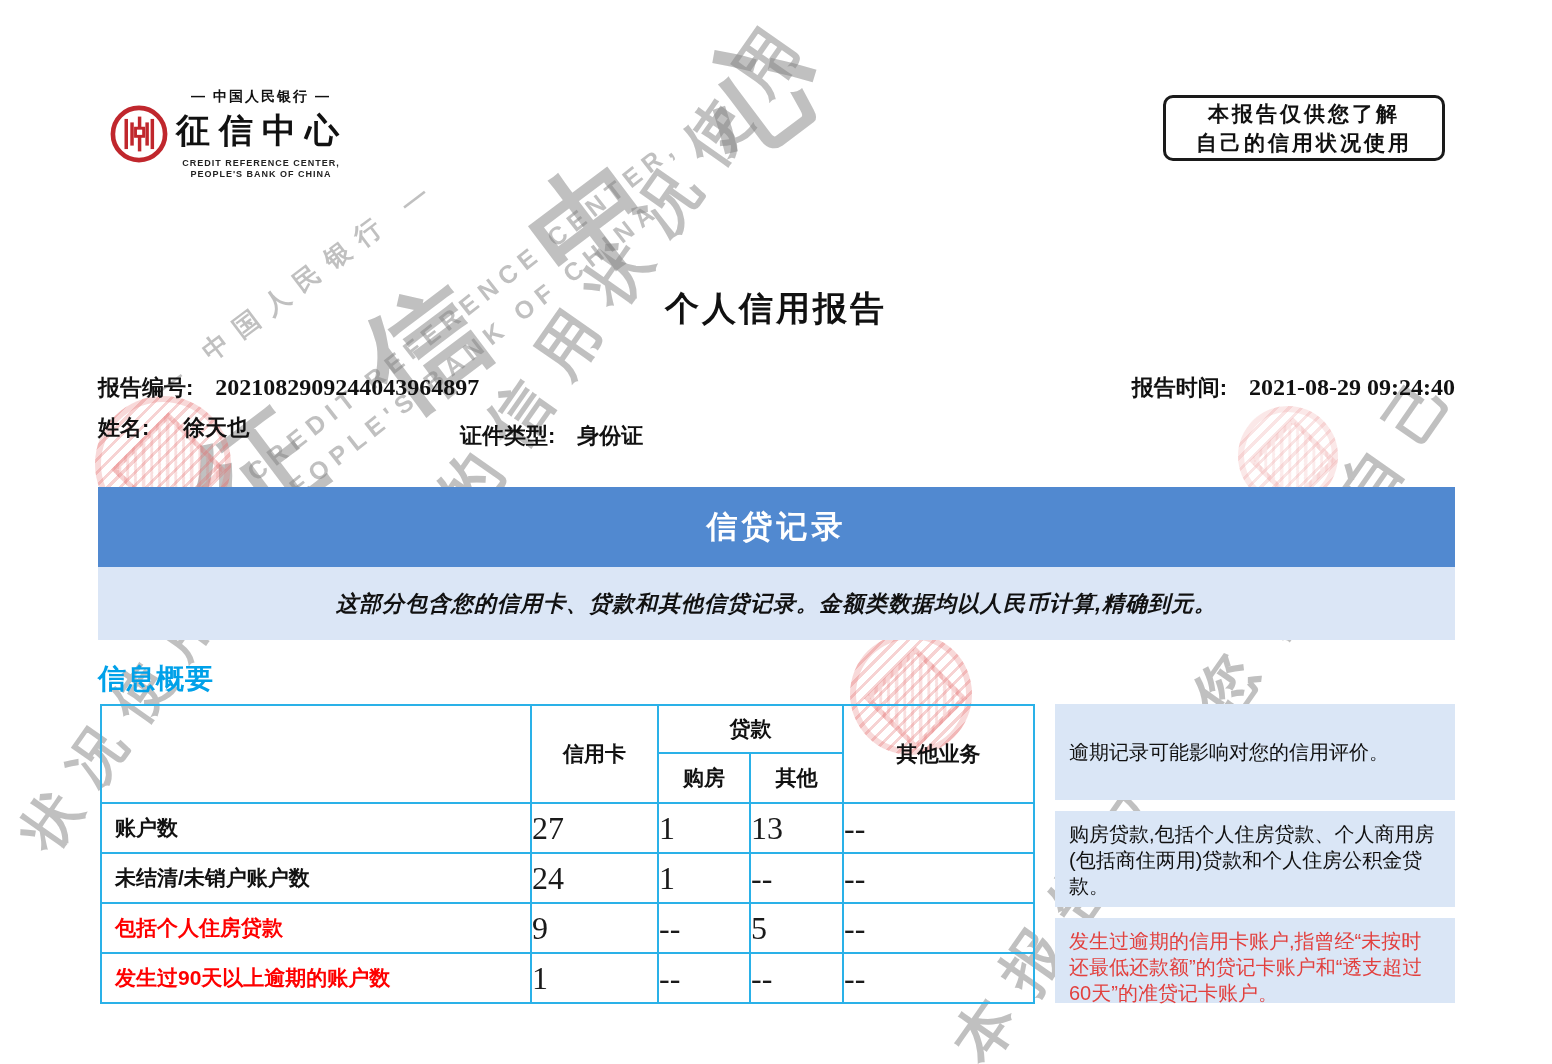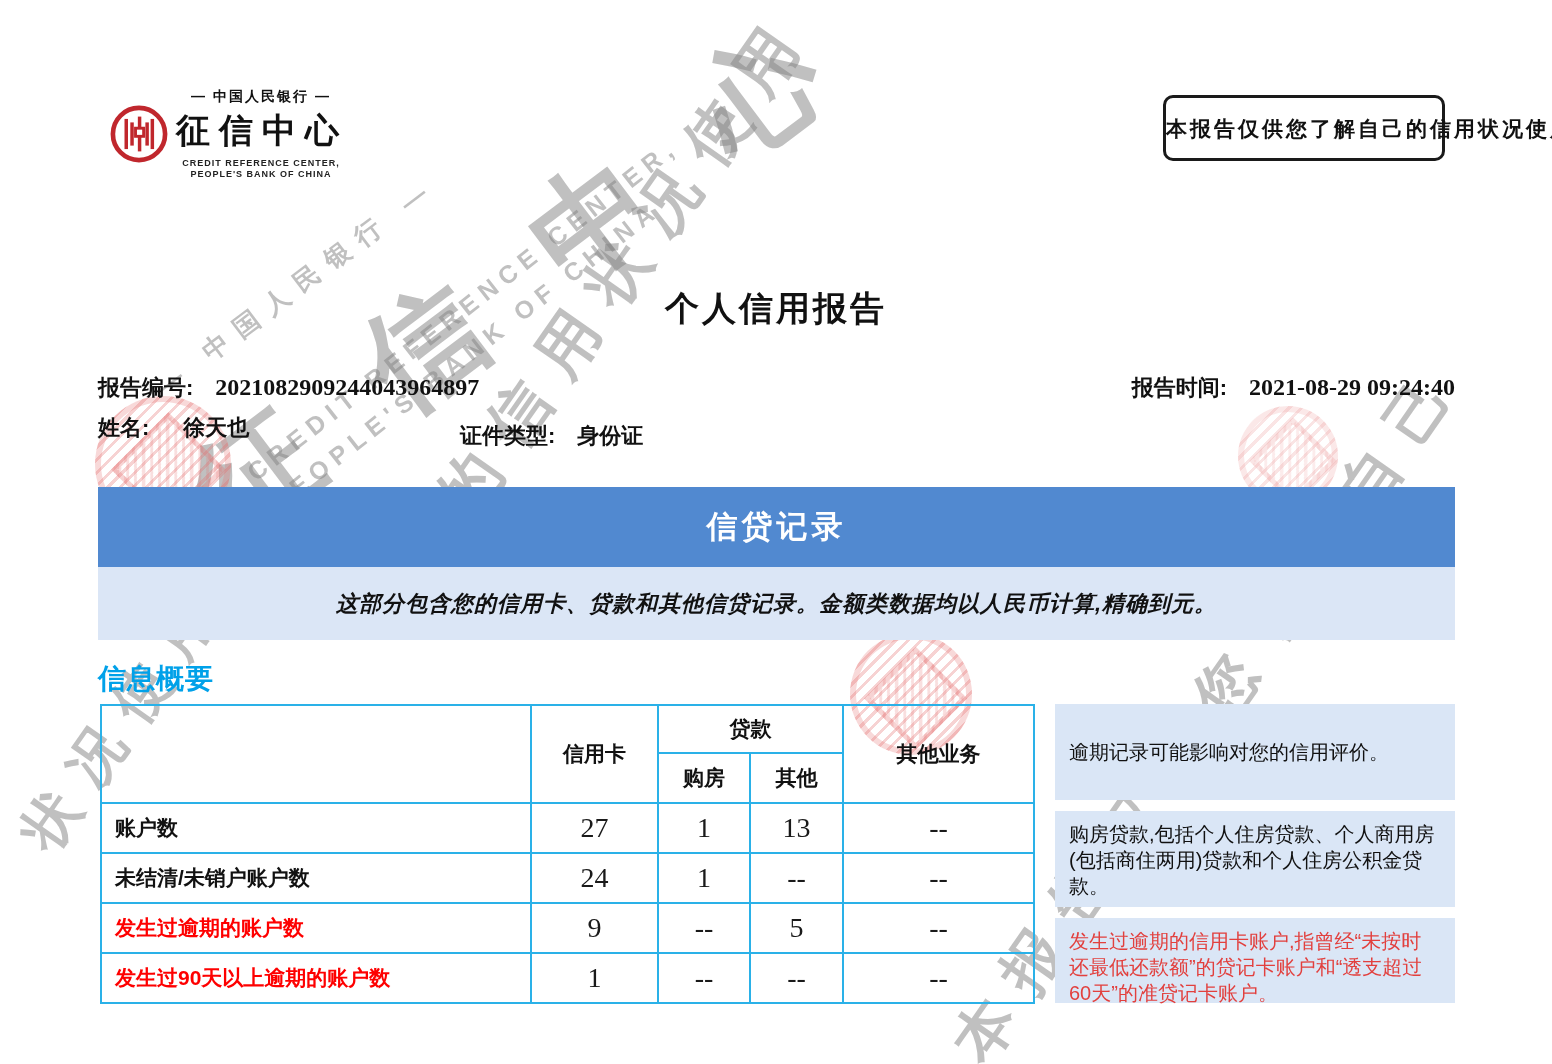--- a/index.html
+++ b/index.html
@@ -29,21 +29,21 @@
     background:repeating-linear-gradient(45deg,rgba(228,108,108,.22) 0 3px,transparent 3px 8px);}
 
   
   .logo-seal{left:110px;top:105px;width:58px;height:58px;}
   .logo-text{left:176px;top:88px;width:170px;text-align:center;}
   .logo-bank{font-size:14px;font-weight:bold;letter-spacing:2px;white-space:nowrap;}
   .logo-center{font-size:34px;font-weight:bold;letter-spacing:9px;margin-top:2px;white-space:nowrap;}
   .logo-en{font-size:9px;font-weight:bold;letter-spacing:1px;line-height:11px;margin-top:4px;color:#222;white-space:nowrap;}
 
   .notice-box{left:1163px;top:95px;width:276px;height:60px;border:3px solid #1a1a1a;border-radius:10px;
-    display:flex;flex-direction:row;justify-content:flex-start;align-items:center;background:#fff;
+    display:flex;flex-direction:column;justify-content:center;align-items:center;background:#fff;
     font-size:21px;font-weight:bold;letter-spacing:3px;line-height:29px;white-space:nowrap;}
 
   .doc-title{left:0;top:286px;width:1552px;text-align:center;font-size:34px;font-weight:bold;letter-spacing:3px;}
 
   
   .info-row{left:98px;width:1357px;height:32px;font-size:22px;font-weight:bold;white-space:nowrap;}
   .row1{top:373px;}
   .row2{top:413px;}
   .num{font-family:"Liberation Serif","DejaVu Serif",serif;font-weight:600;font-size:24px;}
   .fl{position:absolute;left:0;}
@@ -58,21 +58,21 @@
   .banner-desc{left:98px;top:567px;width:1357px;height:73px;background:#dbe6f6;z-index:2;
     display:flex;align-items:center;justify-content:center;font-size:22px;font-weight:bold;font-style:italic;letter-spacing:1px;}
 
   .section-heading{left:98px;top:660px;font-size:28px;font-weight:bold;color:#00a1e9;letter-spacing:1px;}
 
   
   .sum-table{left:100px;top:704px;border-collapse:collapse;table-layout:fixed;z-index:2;background:transparent;}
   .sum-table td,.sum-table th{border:2px solid #2ab1e8;padding:0;font-size:21px;}
   .sum-table th{font-weight:bold;text-align:center;}
   .sum-table .lbl{text-align:left;padding-left:13px;font-weight:bold;}
-  .sum-table .val{text-align:center;font-family:"Liberation Serif","DejaVu Serif",serif;font-weight:500;font-size:28px;color:#1a1a1a;}
+  .sum-table .val{font-family:"Liberation Serif","DejaVu Serif",serif;font-weight:500;font-size:32px;color:#1a1a1a;}
   .sum-table .red{color:#fe0000;}
 
   
   .note{left:1055px;width:400px;background:#dae6f6;z-index:2;box-sizing:border-box;
     font-size:20px;line-height:26px;padding:10px 14px;color:#111;}
   .note1{top:704px;height:96px;display:flex;align-items:center;}
   .note2{top:811px;height:96px;}
   .note3{top:918px;height:85px;color:#e2403e;}
 </style>
 </head>
@@ -174,21 +174,21 @@
     <td class="val">--</td>
   </tr>
   <tr style="height:50px">
     <td class="lbl">未结清/未销户账户数</td>
     <td class="val">24</td>
     <td class="val">1</td>
     <td class="val">--</td>
     <td class="val">--</td>
   </tr>
   <tr style="height:50px">
-    <td class="lbl red">发生过逾期的账户数</td>
+    <td class="lbl red">包括个人住房贷款</td>
     <td class="val">9</td>
     <td class="val">--</td>
     <td class="val">5</td>
     <td class="val">--</td>
   </tr>
   <tr style="height:50px">
     <td class="lbl red">发生过90天以上逾期的账户数</td>
     <td class="val">1</td>
     <td class="val">--</td>
     <td class="val">--</td>

